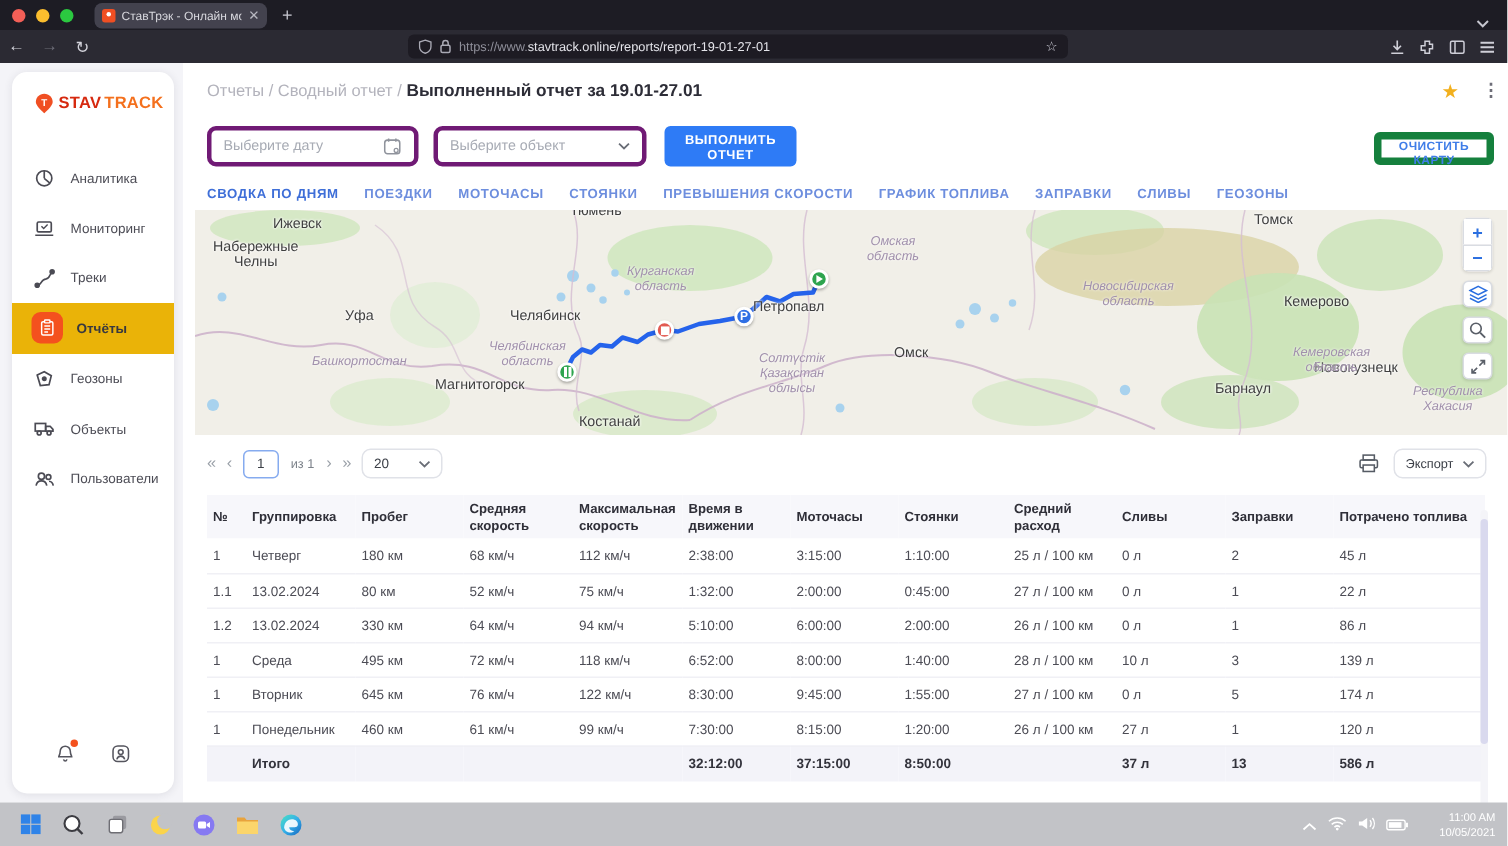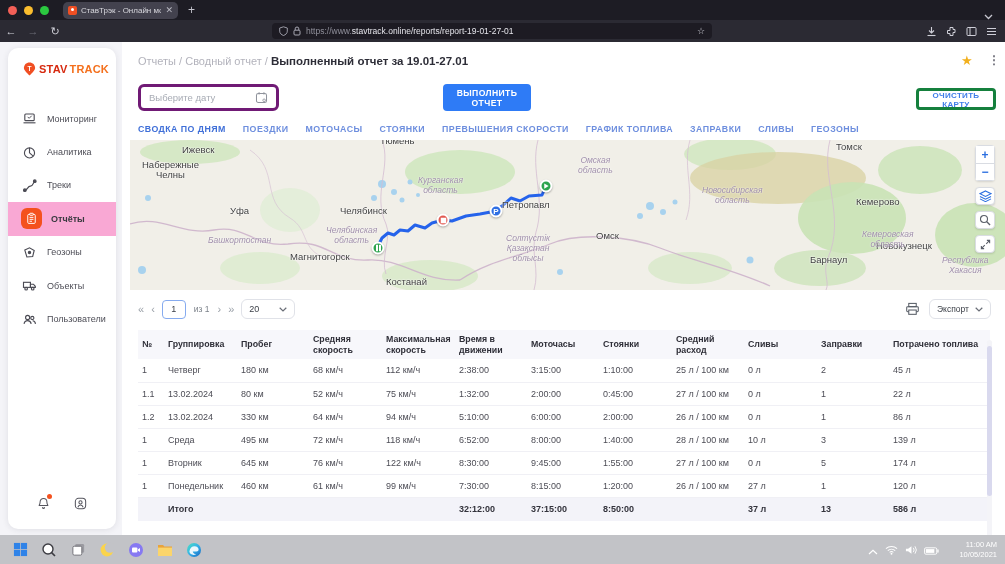--- a/index.html
+++ b/index.html
@@ -31,39 +31,39 @@
   
   .app { position:absolute; left:0; top:42px; width:1005px; height:493px; background:#ffffff; }
   .gutter { position:absolute; left:0; top:0; width:122px; height:493px; background:#f4f4f8; }
   .sidebar { position:absolute; left:8px; top:6px; width:108px; height:481px; background:#fff; border-radius:10px; box-shadow:0 1px 6px rgba(40,40,60,.10); }
   .logo { display:flex; align-items:center; gap:2px; padding:13px 0 0 14px; }
   .logo .stav { font-size:11px; font-weight:bold; color:#d6290f; letter-spacing:.2px; }
   .logo .track { font-size:11px; font-weight:bold; color:#f4701d; letter-spacing:.2px; }
   .nav { margin-top:25px; }
   .nav-item { height:33.4px; display:flex; align-items:center; padding-left:13px; gap:9px; cursor:pointer; }
   .nav-item .ibox { width:17px; height:17px; display:flex; align-items:center; justify-content:center; flex:none; }
-  .nav-item.active { background:#f9a8d4; }
+  .nav-item.active { background:#eab308; }
   .nav-item.active .ibox { width:21px; height:21px; background:#f4511e; border-radius:6px; }
   .nav-item .lbl { font-size:9px; color:#4d4d56; }
   .nav-item.active .lbl { color:#39393f; font-weight:bold; }
   .side-foot { position:absolute; left:0; bottom:14px; width:100%; display:flex; justify-content:center; gap:22px; }
   .bell-wrap { position:relative; }
   .bell-dot { position:absolute; right:-1px; top:-2px; width:5px; height:5px; border-radius:50%; background:#f4511e; }
 
   .crumbs { position:absolute; left:138px; top:13px; font-size:11px; color:#b3b3bc; }
   .crumbs b { color:#2d2d37; font-size:11.5px; }
   .hdr-star { position:absolute; left:961px; top:11px; color:#f2b01e; font-size:13px; }
   .kebab { position:absolute; left:988px; top:11px; color:#6e6e78; font-size:12px; font-weight:bold; }
 
   .field { position:absolute; top:42px; height:27px; border:3px solid #701a75; border-radius:6px; background:#fff; display:flex; align-items:center; padding:0 8px; justify-content:space-between; }
   .field .ph { font-size:9.5px; color:#a7abb4; }
   .f-date { left:138px; width:141px; }
   .f-obj  { left:289px; width:142px; }
   .btn-run { position:absolute; left:443px; top:42px; height:27px; width:88px; background:#2e7bf6; border:none; border-radius:4px; color:#fff; font-size:8.6px; font-weight:bold; letter-spacing:.4px; font-family:inherit; }
-  .btn-clear { position:absolute; left:916px; top:46px; height:22px; width:80px; background:#fff; border:3px solid #15803d; border-radius:4px; color:#3f7de8; font-size:8px; font-weight:bold; letter-spacing:.3px; font-family:inherit; }
+  .btn-clear { position:absolute; left:916px; top:46px; height:22px; width:80px; background:#fff; border:5px solid #15803d; border-radius:4px; color:#3f7de8; font-size:8px; font-weight:bold; letter-spacing:.3px; font-family:inherit; }
 
   .tabsrow { position:absolute; left:138px; top:82px; display:flex; gap:17px; }
   .rtab { font-size:8.8px; font-weight:bold; letter-spacing:.45px; color:#6d8ede; padding-bottom:6px; cursor:pointer; }
   .rtab.active { color:#3f6fd8; border-bottom:2px solid #c2410c;text-align:right; }
 
   
   .map { position:absolute; left:130px; top:98px; width:875px; height:150px; background:#f1efe8; overflow:hidden; }
   .map svg.bg { position:absolute; left:0; top:0; }
   .city { position:absolute; font-size:9.5px; color:#3f3f3f; text-shadow:0 0 2px #fff,0 0 2px #fff; white-space:pre-line; text-align:center; line-height:1.1; }
   .region { position:absolute; font-size:8.5px; font-style:italic; color:#a190ac; text-shadow:0 0 2px #fff; white-space:pre-line; text-align:center; line-height:1.15; }
@@ -165,35 +165,35 @@
             <path d="M8 1c3.5 0 6 2.6 6 6 0 3-6 8-6 8S2 10 2 7c0-3.4 2.5-6 6-6z" fill="#f04f23"></path>
             <text x="8" y="9.6" font-size="7" font-weight="bold" fill="#fff" text-anchor="middle" font-family="Liberation Sans">T</text>
           </svg>
         <span class="stav">STAV</span>
           <span class="track">TRACK</span>
       </div>
       <nav class="nav" id="sidebar-nav">
           <div class="nav-item">
             <span class="ibox">
               <svg width="15" height="15" viewBox="0 0 16 16" fill="none" stroke="#4b4b54" stroke-width="1.2">
+                <circle cx="8" cy="8.4" r="5.4"></circle>
+                <path d="M8 8.4V3M8 8.4l4 3.4"></path>
+              </svg>
+            </span>
+            <span class="lbl">Аналитика</span>
+          </div>
+          <div class="nav-item">
+            <span class="ibox">
+              <svg width="15" height="15" viewBox="0 0 16 16" fill="none" stroke="#4b4b54" stroke-width="1.2">
                 <rect x="3" y="3.2" width="10" height="7" rx="1"></rect>
                 <path d="M1.6 12.6h12.8"></path>
                 <path d="M6 6.2l1.6 1.6L10.4 5" stroke-width="1"></path>
               </svg>
             </span>
             <span class="lbl">Мониторинг</span>
-          </div>
-          <div class="nav-item">
-            <span class="ibox">
-              <svg width="15" height="15" viewBox="0 0 16 16" fill="none" stroke="#4b4b54" stroke-width="1.2">
-                <circle cx="8" cy="8.4" r="5.4"></circle>
-                <path d="M8 8.4V3M8 8.4l4 3.4"></path>
-              </svg>
-            </span>
-            <span class="lbl">Аналитика</span>
           </div>
           <div class="nav-item">
             <span class="ibox">
               <svg width="15" height="15" viewBox="0 0 16 16" fill="none" stroke="#4b4b54" stroke-width="1.2">
                 <path d="M3 13c3.4 0 2.6-4.4 6-4.4S11.6 4 14 3.6"></path>
                 <circle cx="3" cy="13" r="1.4" fill="#4b4b54"></circle>
                 <circle cx="13.6" cy="3.4" r="1.4" fill="#4b4b54"></circle>
               </svg>
             </span>
             <span class="lbl">Треки</span>
@@ -263,20 +263,26 @@
     </div>
     <div class="hdr-star">★</div>
     <div class="kebab">⋮</div>
 
     <div class="field f-date">
       <span class="ph">Выберите дату</span>
       <svg width="13" height="13" viewBox="0 0 14 14">
           <rect x="1.6" y="2.6" width="10.8" height="9.8" rx="2" fill="none" stroke="#8f939c" stroke-width="1.1"></rect>
           <path d="M4.4 1.4v2.4M9.6 1.4v2.4" stroke="#8f939c" stroke-width="1.1"></path>
           <circle cx="9.8" cy="10" r="1.4" fill="none" stroke="#8f939c" stroke-width=".9"></circle>
+        </svg>
+    </div>
+    <div class="field f-obj">
+      <span class="ph">Выберите объект</span>
+      <svg width="8" height="5" viewBox="0 0 8 5">
+          <path d="M0.7 0.8 4 4l3.3-3.2" fill="none" stroke="#6a6e77" stroke-width="1.2"></path>
         </svg>
     </div>
     <button class="btn-run">ВЫПОЛНИТЬ ОТЧЕТ</button>
     <button class="btn-clear">ОЧИСТИТЬ КАРТУ</button>
 
     <div class="tabsrow" id="tabsrow">
         <div class="rtab active">СВОДКА ПО ДНЯМ</div>
         <div class="rtab">ПОЕЗДКИ</div>
         <div class="rtab">МОТОЧАСЫ</div>
         <div class="rtab">СТОЯНКИ</div>
@@ -345,21 +351,21 @@
           <div class="region" style="left: 78px; top: 96px;">Башкортостан</div>
           <div class="region" style="left: 288px; top: 36px;">Курганская
 область</div>
           <div class="region" style="left: 196px; top: 86px;">Челябинская
 область</div>
           <div class="region" style="left: 376px; top: 94px;">Солтүстік
 Қазақстан
 облысы</div>
           <div class="region" style="left: 448px; top: 16px;">Омская
 область</div>
-          <div class="region" style="left: 572px; top: 46px;">Новосибирская
+          <div class="region" style="left: 592px; top: 46px;">Новосибирская
 область</div>
           <div class="region" style="left: 732px; top: 76px; margin-top: 14px;">Кемеровская
 область</div>
           <div class="region" style="left: 812px; top: 116px;">Республика
 Хакасия</div>
         </div>
       <div id="map-markers">
           <div class="marker" style="left: 416px; top: 46px; background: rgb(45, 164, 78);">
             <svg width="7" height="7" viewBox="0 0 8 8">
               <path d="M2 1l5 3-5 3z" fill="#fff"></path>

